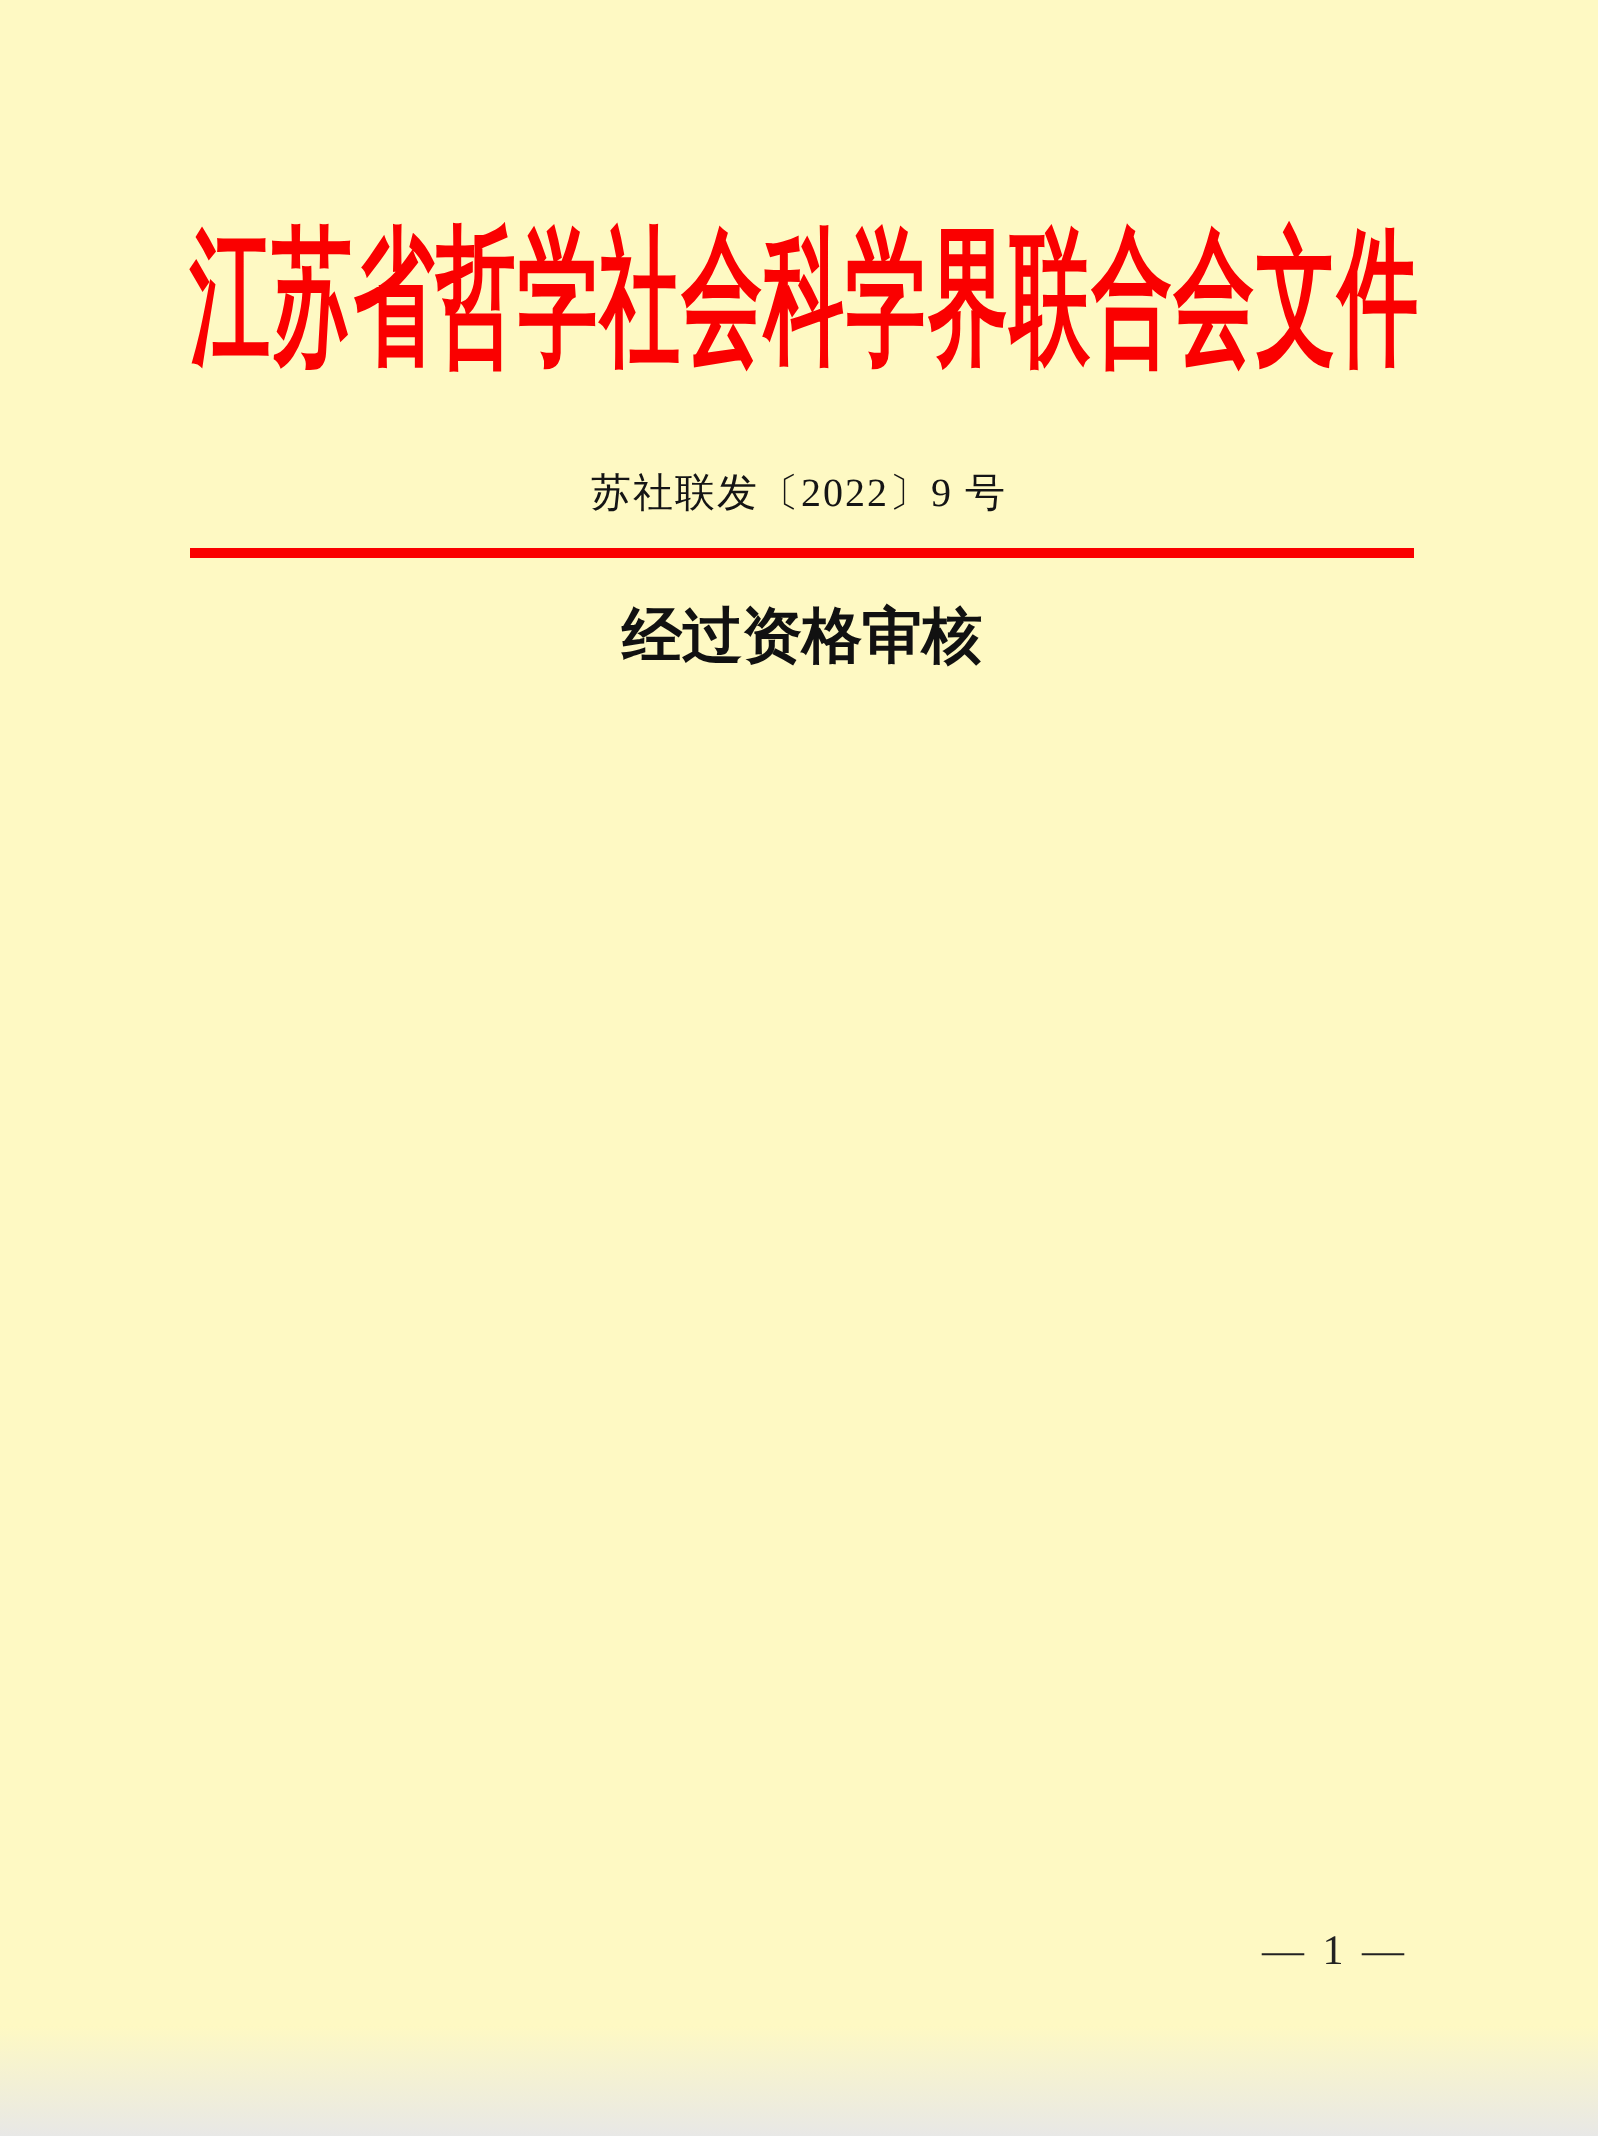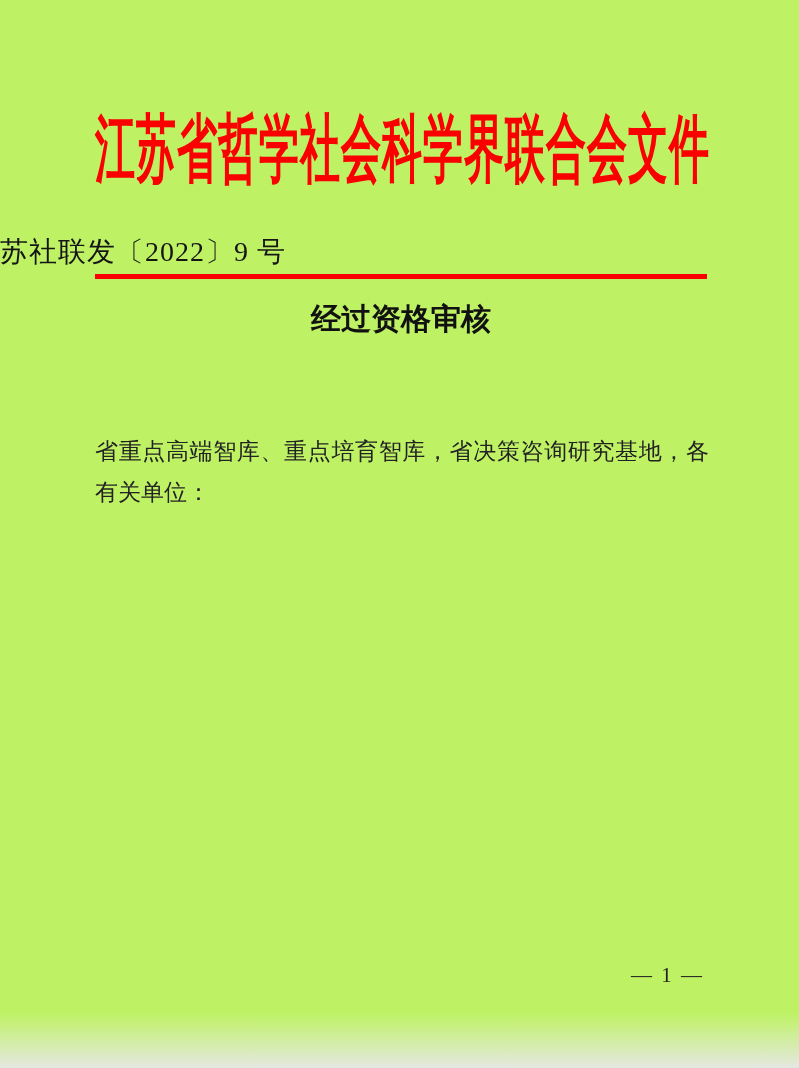--- a/index.html
+++ b/index.html
@@ -4,21 +4,21 @@
 <style>
   html, body {
     margin: 0;
     padding: 0;
     background: #ffffff;
   }
   .page {
     position: relative;
     width: 799px;
     height: 1068px;
-    background: #bef264;
+    background: #fef9c3;
     overflow: hidden;
     font-family: "Liberation Serif", "DejaVu Serif", serif;
   }
 
   
   .letterhead {
     position: absolute;
     top: 122px;
     left: 95px;
     width: 612px;
@@ -36,21 +36,22 @@
     transform: scaleY(1.85);
     transform-origin: 50% 50%;
   }
 
   
   .doc-number {
     position: absolute;
     top: 233px;
     left: 0;
     width: 100%;
-    font-size: 28px;
+    text-align: center;
+    font-size: 20px;
     letter-spacing: 1px;
     color: #151515;
   }
 
   
   .red-rule {
     position: absolute;
     top: 274px;
     left: 95px;
     width: 612px;
@@ -119,20 +120,19 @@
 
   <div class="doc-number">苏社联发〔2022〕9 号</div>
 
   <div class="red-rule"></div>
 
   <h1 class="doc-title">
     <span class="title-line">经过资格审核</span>
   </h1>
 
   <div class="doc-body">
-    <p class="salutation">省重点高端智库、重点培育智库，省决策咨询研究基地，各有关单位：</p>
   </div>
 
   <div class="page-number">— 1 —</div>
 
   <div class="bottom-fade"></div>
 
 </div>
 
 </body></html>

